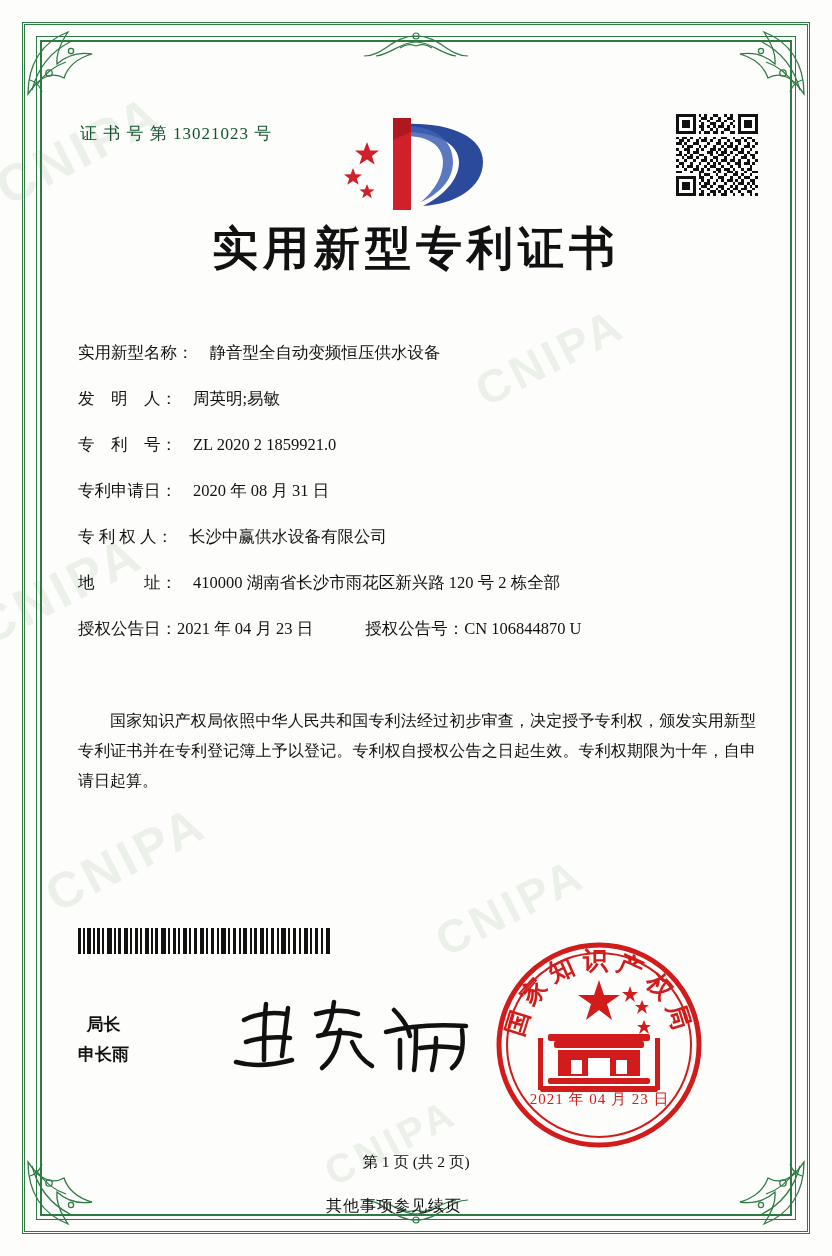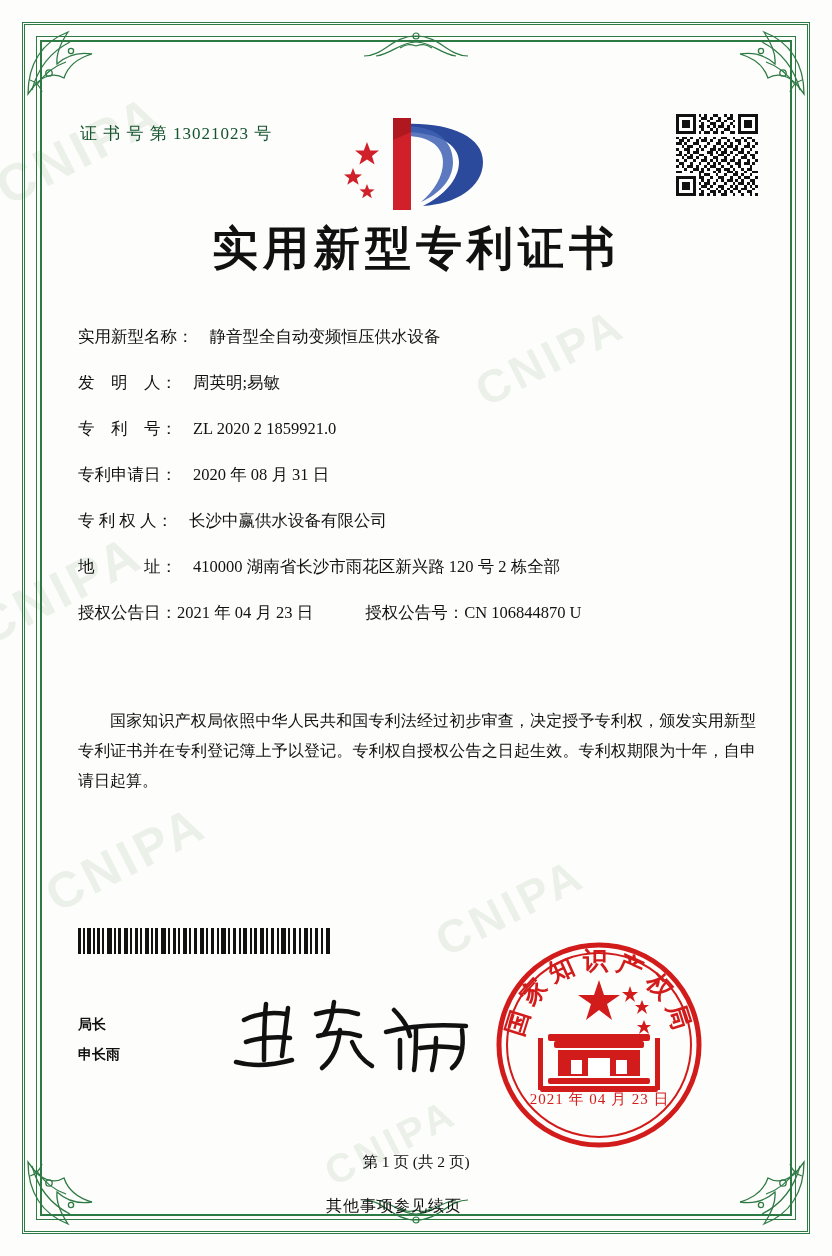--- a/index.html
+++ b/index.html
@@ -137,21 +137,21 @@
     font-size: 46px;
     font-weight: bold;
     letter-spacing: 5px;
     color: #111;
     font-family: "Liberation Serif", "DejaVu Serif", serif;
   }
 
   .fields {
     position: absolute;
     left: 18px;
-    top: 266px;
+    top: 282px;
     width: 676px;
   }
   .field-row {
     display: flex;
     align-items: baseline;
     margin-bottom: 24px;
     font-size: 16.5px;
     color: #111;
   }
   .field-label {
@@ -189,24 +189,25 @@
     top: 868px;
     width: 256px;
     height: 26px;
   }
   .barcode svg { display: block; width: 100%; height: 100%; }
 
   .signature-block {
     position: absolute;
     left: 18px;
     top: 950px;
-    font-size: 14px;
+    font-size: 17px;
     color: #111;
     line-height: 30px;
     font-weight: bold;
+    text-align: center;
   }
 
   
   .handwriting {
     position: absolute;
     left: 170px;
     top: 930px;
     width: 260px;
     height: 90px;
     color: #111;

